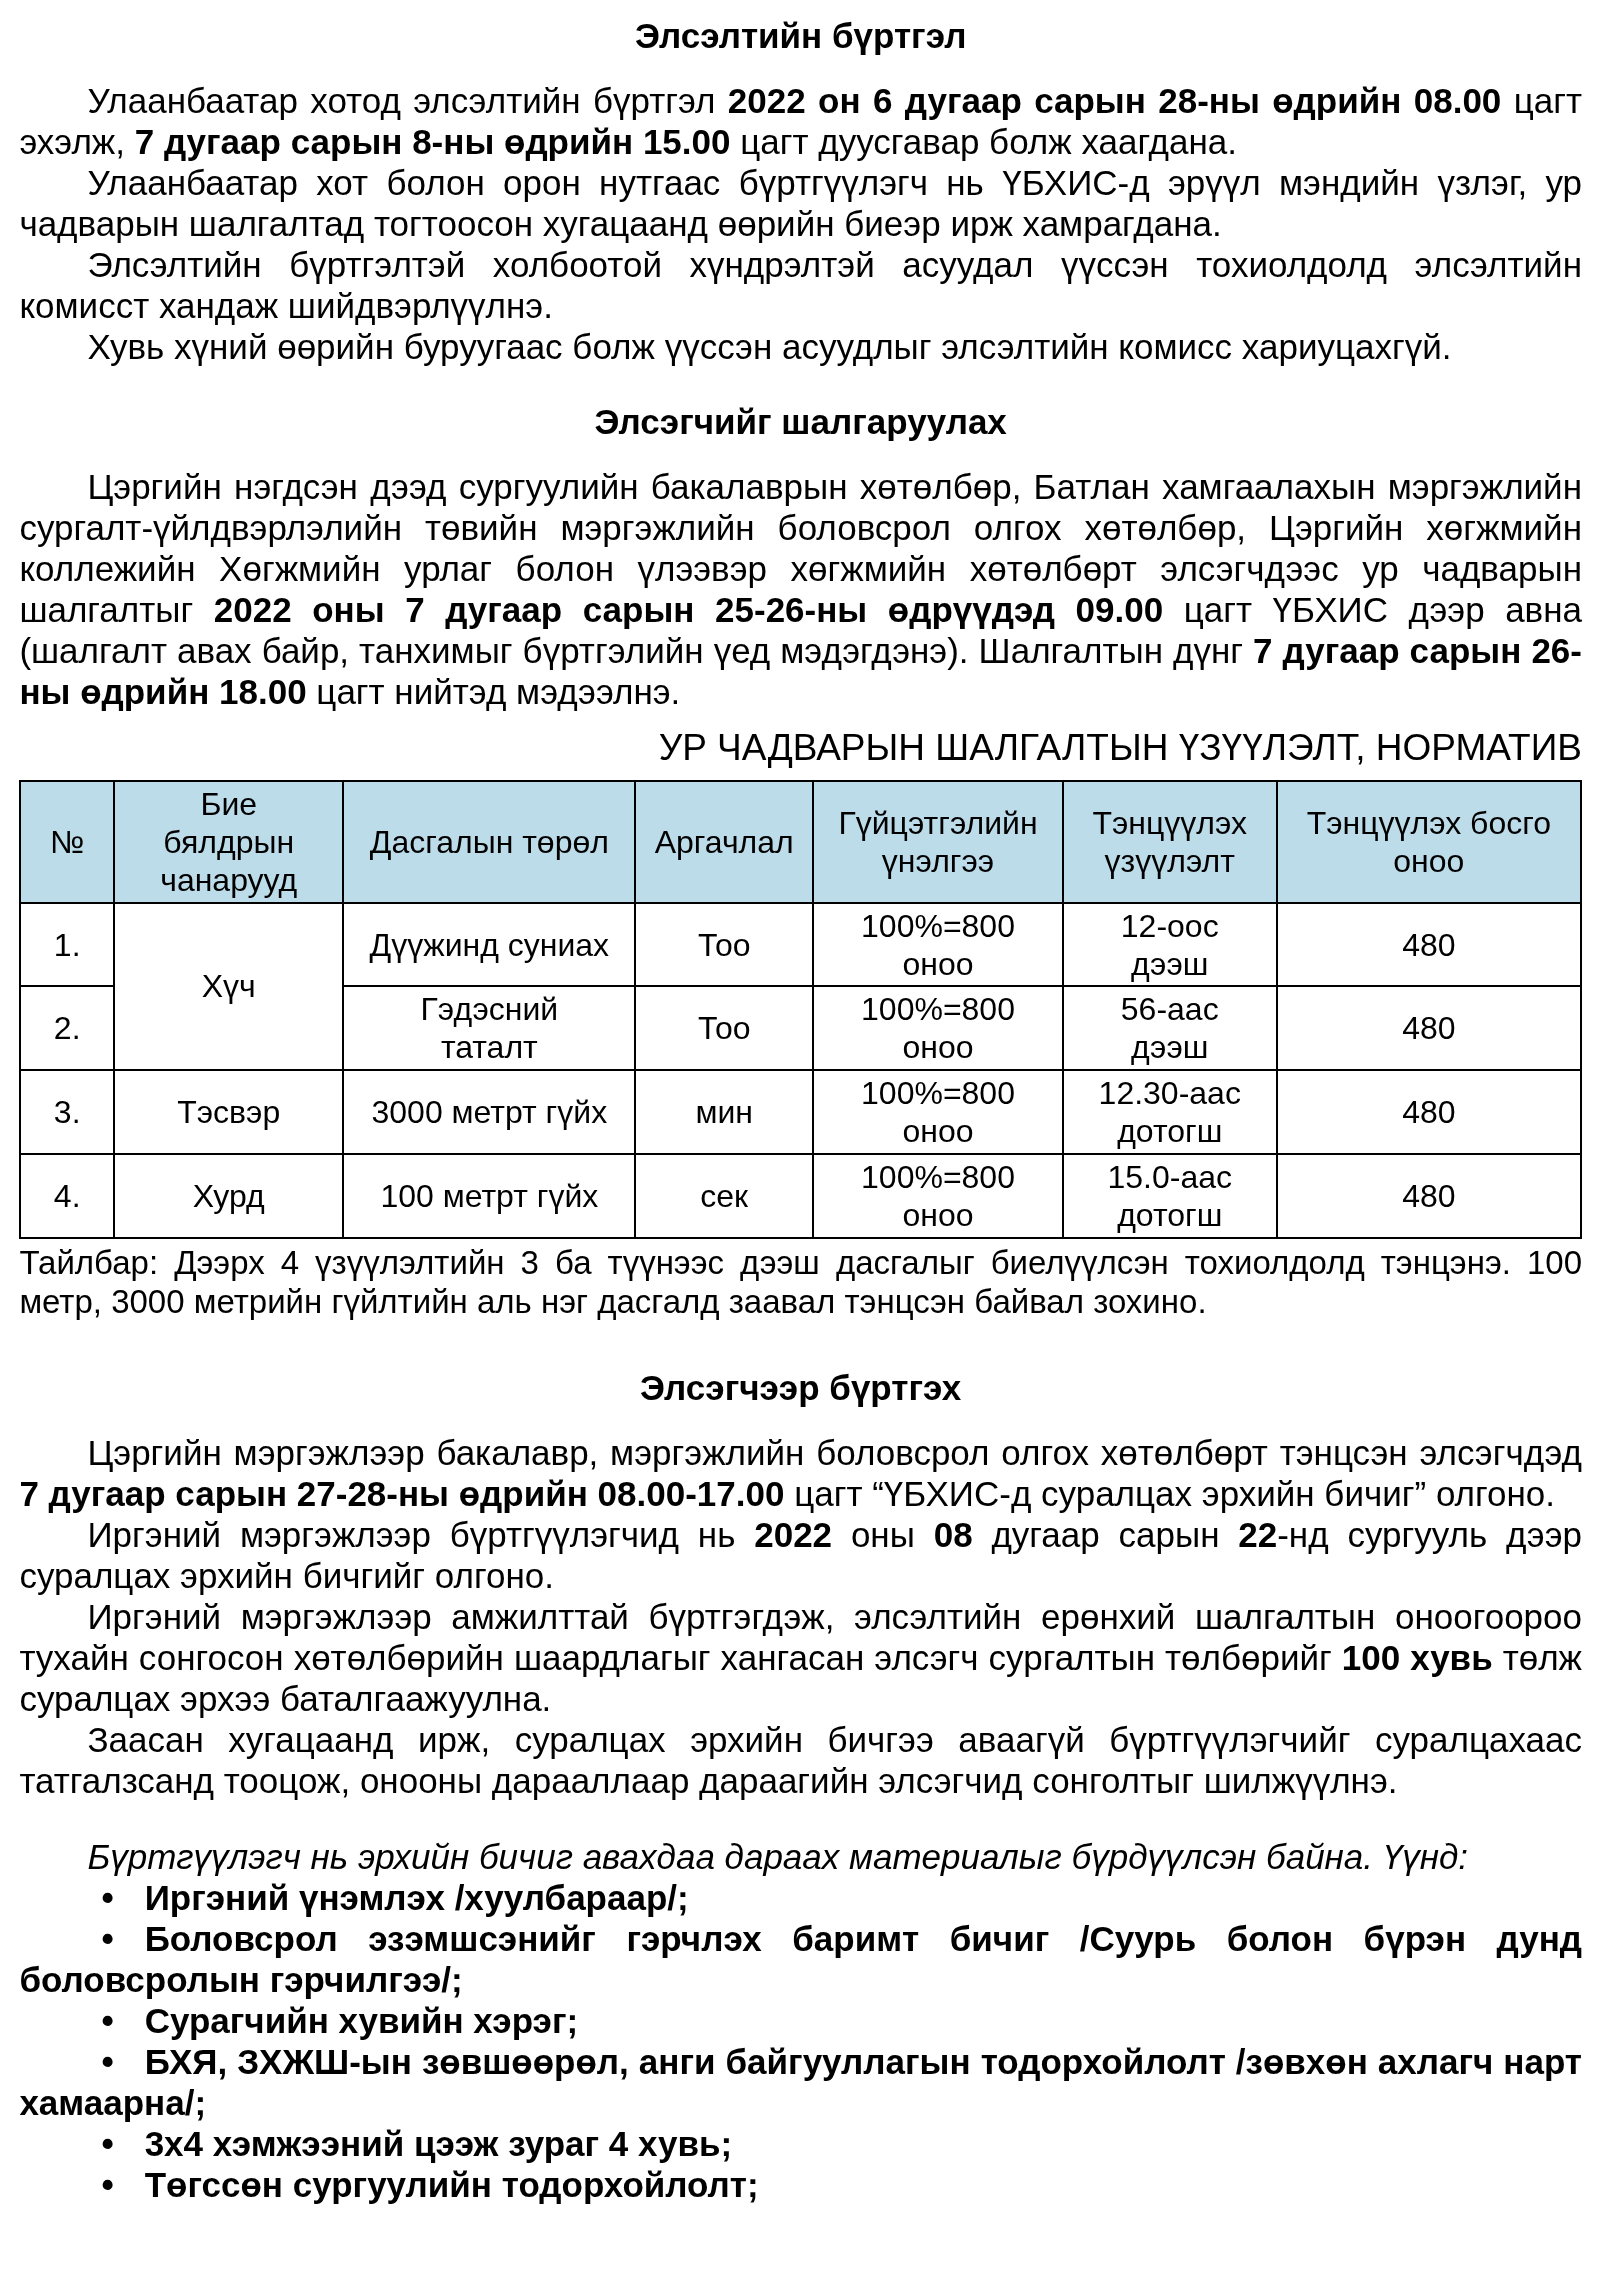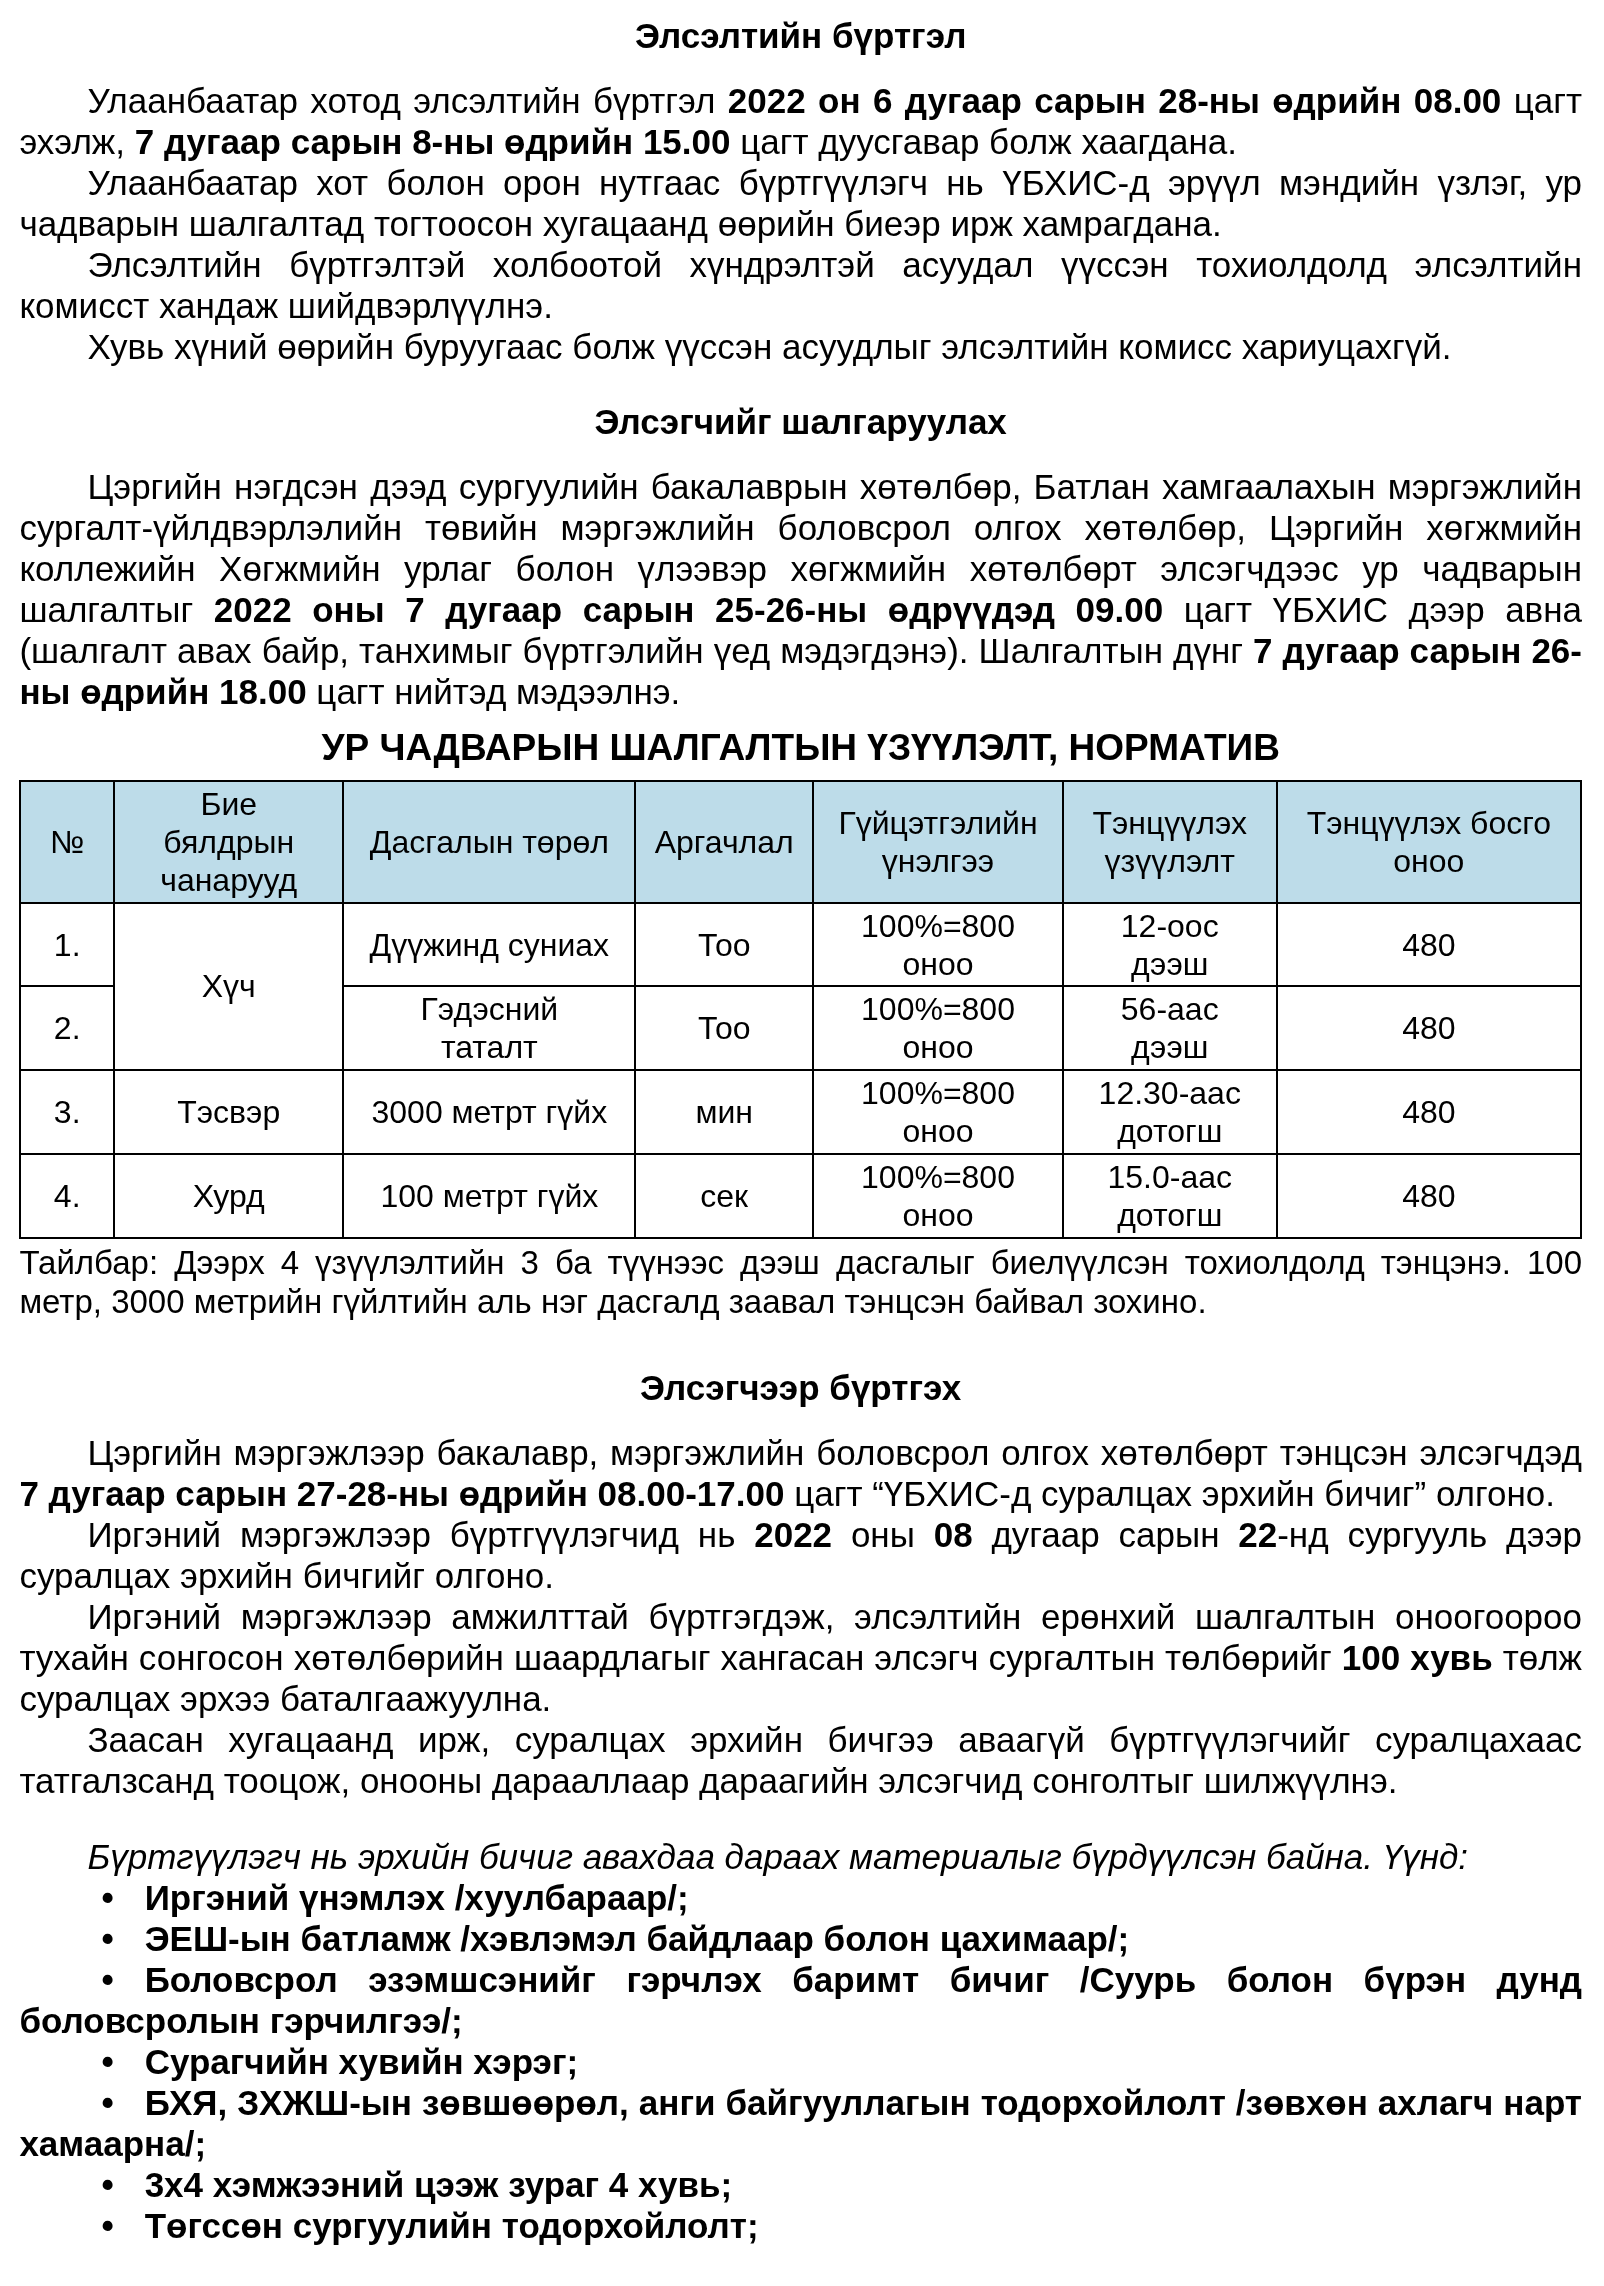--- a/index.html
+++ b/index.html
@@ -11,21 +11,21 @@
   .page{box-sizing:border-box;width:1605px;height:1714px;padding:13.6px 23px 0 19.4px;}
   h1,h2{font-size:35px;line-height:43px;font-weight:bold;text-align:center;margin:0;}
   h1{margin-bottom:23px;}
   h2.sec2{margin:33px 0 23px 0;}
   h2.sec3{margin:45px 0 23px 0;}
   p{margin:0;font-size:35px;line-height:41px;text-align:justify;text-indent:68px;}
   p.materials{margin-top:35px;font-style:italic;}
   p.bullet{text-indent:0;font-weight:bold;}
   .dot{margin-left:82px;margin-right:31px;}
   .b{font-weight:bold;margin-top:8px;}
-  .table-title{font-size:37px;line-height:45px;text-align:center;font-weight:bold;margin:13.6px 0 9.7px 0;}
+  .table-title{font-size:37px;line-height:45px;text-align:right;font-weight:normal;margin:13.6px 0 9.7px 0;}
   table{width:100%;border-collapse:collapse;table-layout:fixed;}
   th,td{
     border:2.9px solid #000;text-align:center;vertical-align:middle;
     font-size:32px;line-height:38px;font-weight:normal;
     white-space:pre-line;padding:2.9px 3.9px;
   }
   thead th{background:var(--header-bg,#bddce9);}
   .note{font-size:33px;line-height:39px;text-indent:0;margin-top:3.9px;text-align:justify;}
 </style>
 </head>
@@ -125,21 +125,20 @@
   <h2 class="sec3">Элсэгчээр бүртгэх</h2>
 
   <p><span>Цэргийн мэргэжлээр бакалавр,  мэргэжлийн боловсрол олгох хөтөлбөрт тэнцсэн элсэгчдэд </span><span class="b">7 дугаар сарын 27-28-ны өдрийн 08.00-17.00</span><span> цагт “ҮБХИС-д суралцах эрхийн бичиг” олгоно.</span></p>
   <p><span>Иргэний мэргэжлээр бүртгүүлэгчид нь </span><span class="b">2022</span><span> оны </span><span class="b">08</span><span> дугаар сарын </span><span class="b">22</span><span>-нд сургууль дээр суралцах эрхийн бичгийг олгоно.</span></p>
   <p><span>Иргэний мэргэжлээр амжилттай бүртгэгдэж, элсэлтийн ерөнхий шалгалтын оноогоороо тухайн сонгосон хөтөлбөрийн шаардлагыг хангасан элсэгч сургалтын төлбөрийг </span><span class="b">100 хувь</span><span> төлж суралцах эрхээ баталгаажуулна.</span></p>
   <p><span>Заасан хугацаанд ирж, суралцах эрхийн бичгээ аваагүй бүртгүүлэгчийг суралцахаас татгалзсанд тооцож, онооны дарааллаар дараагийн элсэгчид сонголтыг шилжүүлнэ.</span></p>
 
   <p class="materials"><span>Бүртгүүлэгч нь эрхийн бичиг авахдаа дараах  материалыг  бүрдүүлсэн байна. Үүнд:</span></p>
 
   <p class="bullet"><span class="dot">•</span><span>Иргэний үнэмлэх /хуулбараар/;</span></p>
-  <p class="bullet"><span class="dot">•</span><span>ЭЕШ-ын батламж /хэвлэмэл байдлаар болон цахимаар/;</span></p>
   <p class="bullet"><span class="dot">•</span><span>Боловсрол эзэмшсэнийг гэрчлэх баримт бичиг /Суурь болон бүрэн дунд боловсролын гэрчилгээ/;</span></p>
   <p class="bullet"><span class="dot">•</span><span>Сурагчийн хувийн хэрэг;</span></p>
   <p class="bullet"><span class="dot">•</span><span>БХЯ, ЗХЖШ-ын зөвшөөрөл, анги байгууллагын тодорхойлолт /зөвхөн ахлагч нарт хамаарна/;</span></p>
   <p class="bullet"><span class="dot">•</span><span>3х4 хэмжээний цээж зураг 4 хувь;</span></p>
   <p class="bullet"><span class="dot">•</span><span>Төгссөн сургуулийн тодорхойлолт;</span></p>
 
 </div>
 
 
 </body></html>

